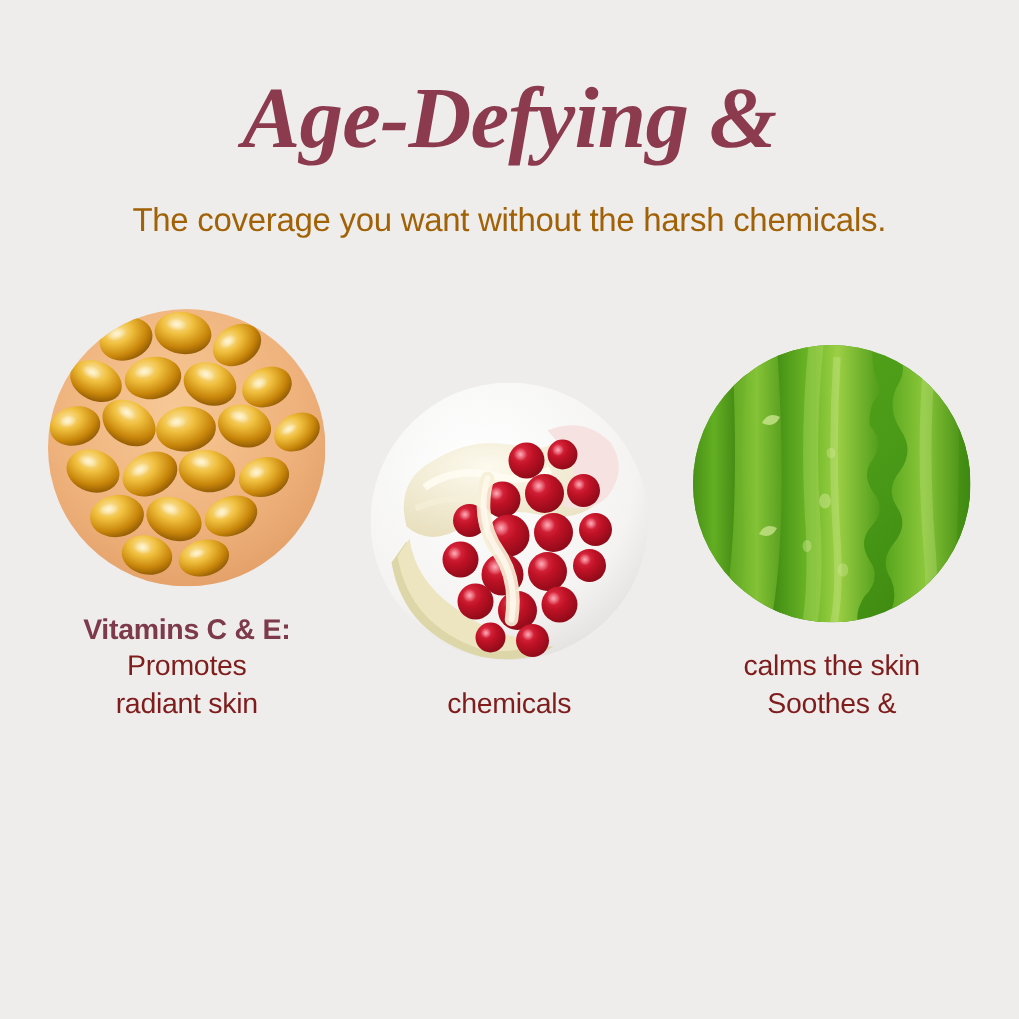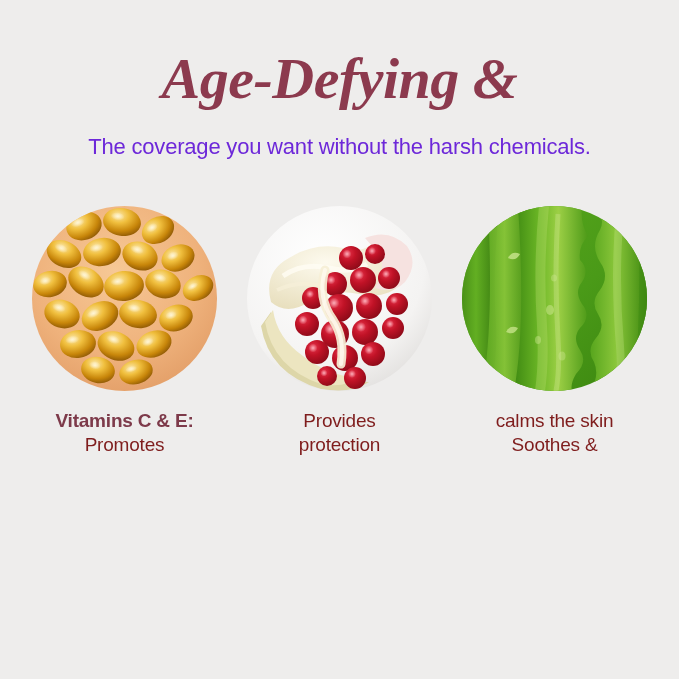--- a/index.html
+++ b/index.html
@@ -41,21 +41,21 @@
     white-space: nowrap;
   }
 
   
   .subtitle {
     margin-top: 24px;
     text-align: center;
     font-family: "Liberation Sans", sans-serif;
     font-size: 22px;
     font-weight: 400;
-    color: #6d28d9;
+    color: #a16207;
     letter-spacing: -0.2px;
     white-space: nowrap;
   }
 
   
   .columns {
     margin-top: 46px;
     width: 679px;
     display: flex;
     justify-content: center;
@@ -232,20 +232,21 @@
             <g transform="translate(104,166) rotate(-14)">
                 <ellipse rx="17" ry="12" fill="url(#capG)"></ellipse>
                 <ellipse cx="-4" cy="-4" rx="6" ry="3" fill="url(#capShine)"></ellipse>
               </g>
           </g>
         </svg>
       </div>
       <div class="caption">
         <span class="caption-title">Vitamins C &amp; E:</span>
         <span class="caption-line">Promotes</span>
+        <span class="caption-line">radiant skin</span>
       </div>
     </div>
 
     <div class="column">
       <div class="circle-wrap">
         <svg viewBox="0 0 185 185" xmlns="http://www.w3.org/2000/svg" aria-hidden="true">
           <defs>
             <radialGradient id="pomBg" cx="40%" cy="30%" r="80%">
               <stop offset="0%" stop-color="#ffffff"></stop>
               <stop offset="70%" stop-color="#f4f3f2"></stop>
@@ -350,22 +351,21 @@
                 <circle r="10" fill="url(#arilG)"></circle>
                 <circle cx="-3" cy="-3" r="3.5" fill="url(#arilShine)"></circle>
               </g>
           </g>
 
           <path d="M78 64 Q70 92 86 114 Q98 132 94 158" stroke="#f6efd6" stroke-width="9" fill="none" stroke-linecap="round" opacity="0.92"></path>
           <path d="M78 64 Q70 92 86 114 Q98 132 94 158" stroke="#fffaf0" stroke-width="4" fill="none" stroke-linecap="round" opacity="0.8"></path>
         </svg>
       </div>
       <div class="caption">
-        <span class="caption-line">Provides</span>
-        <span class="caption-line">protection</span>
+        <span class="caption-line">chemicals</span>
       </div>
     </div>
 
     <div class="column">
       <div class="circle-wrap">
         <svg viewBox="0 0 185 185" xmlns="http://www.w3.org/2000/svg" aria-hidden="true">
           <defs>
             <linearGradient id="aloeBg" x1="0" y1="0" x2="1" y2="1">
               <stop offset="0%" stop-color="#5aa81c"></stop>
               <stop offset="55%" stop-color="#4a9a18"></stop>

